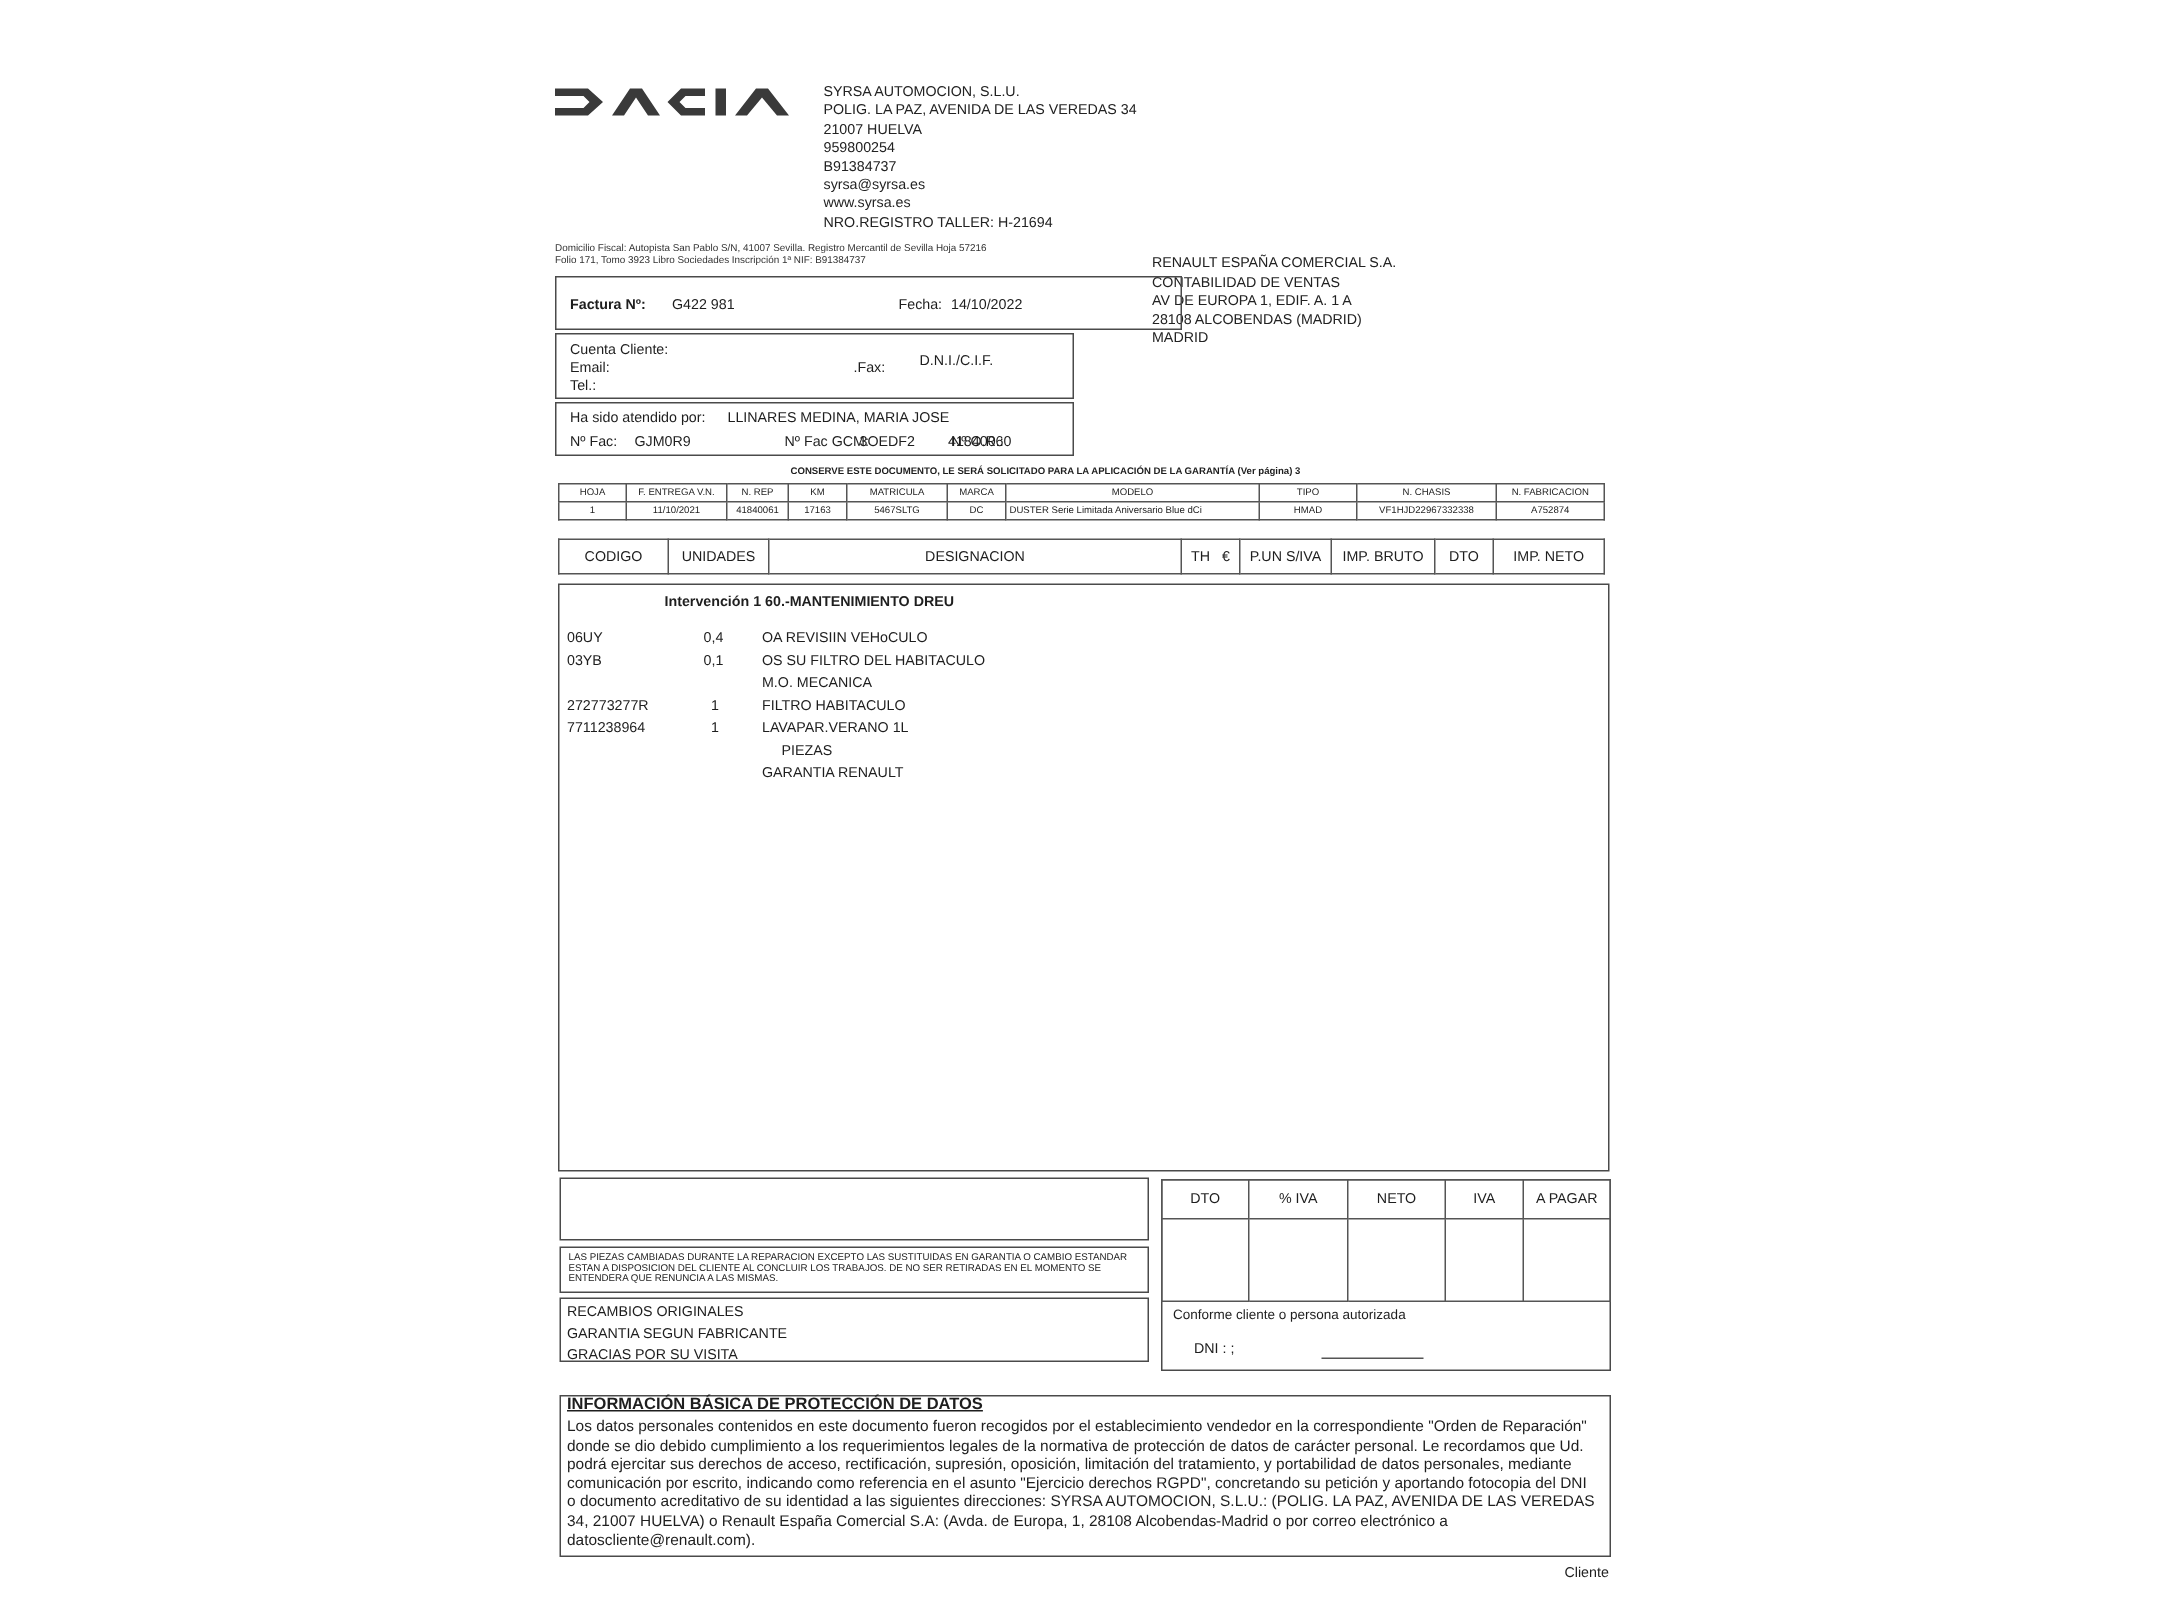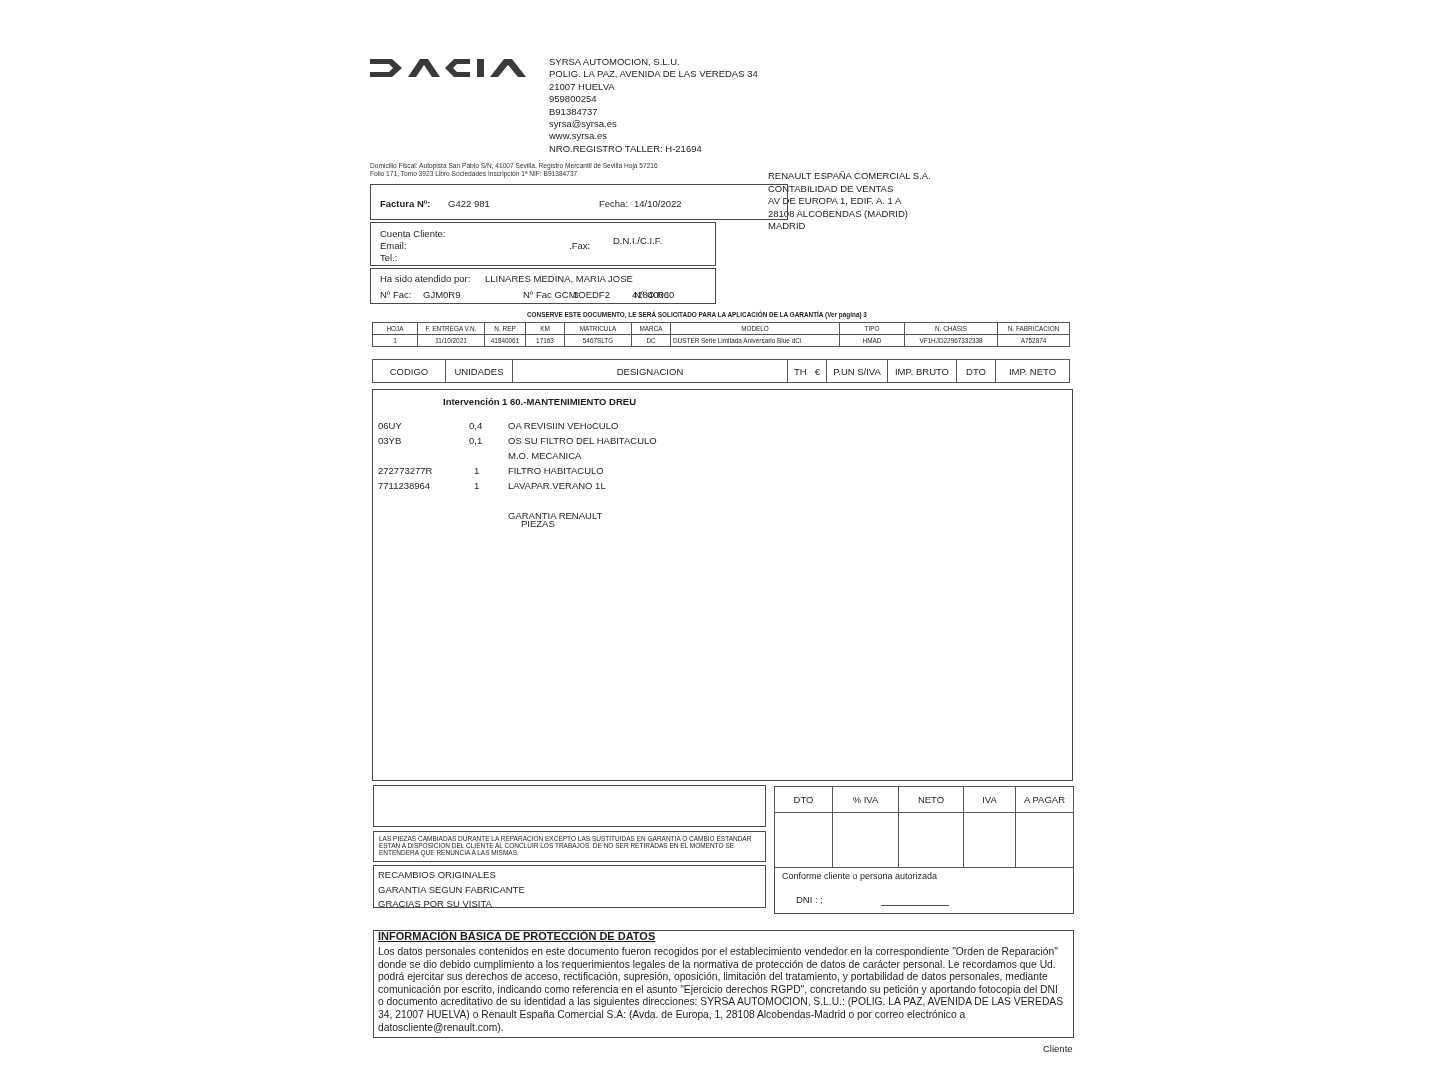--- a/index.html
+++ b/index.html
@@ -197,21 +197,21 @@
     <span class="line" style="left:508px;top:465px;">FILTRO HABITACULO</span>
   </div>
   <div>
     <span class="line" style="left:378px;top:480px;">7711238964</span>
     <span class="line" style="left:474px;top:480px;">1</span>
     <span class="line" style="left:508px;top:480px;">LAVAPAR.VERANO 1L</span>
   </div>
   <div>
     <span class="line" style="left:378px;top:495px;"></span>
     <span class="line" style="left:469px;top:495px;"></span>
-    <span class="line" style="left:508px;top:518px;padding-left:13px;">PIEZAS</span>
+    <span class="line" style="left:508px;top:495px;padding-left:13px;">PIEZAS</span>
   </div>
   <div>
     <span class="line" style="left:378px;top:510px;"></span>
     <span class="line" style="left:469px;top:510px;"></span>
     <span class="line" style="left:508px;top:510px;">GARANTIA RENAULT</span>
   </div>
 </div>
 
 <div id="blank-box" class="box"></div>
 <div id="notice-box" class="box">LAS PIEZAS CAMBIADAS DURANTE LA REPARACION EXCEPTO LAS SUSTITUIDAS EN GARANTIA O CAMBIO ESTANDAR ESTAN A DISPOSICION DEL CLIENTE AL CONCLUIR LOS TRABAJOS. DE NO SER RETIRADAS EN EL MOMENTO SE ENTENDERA QUE RENUNCIA A LAS MISMAS.</div>

